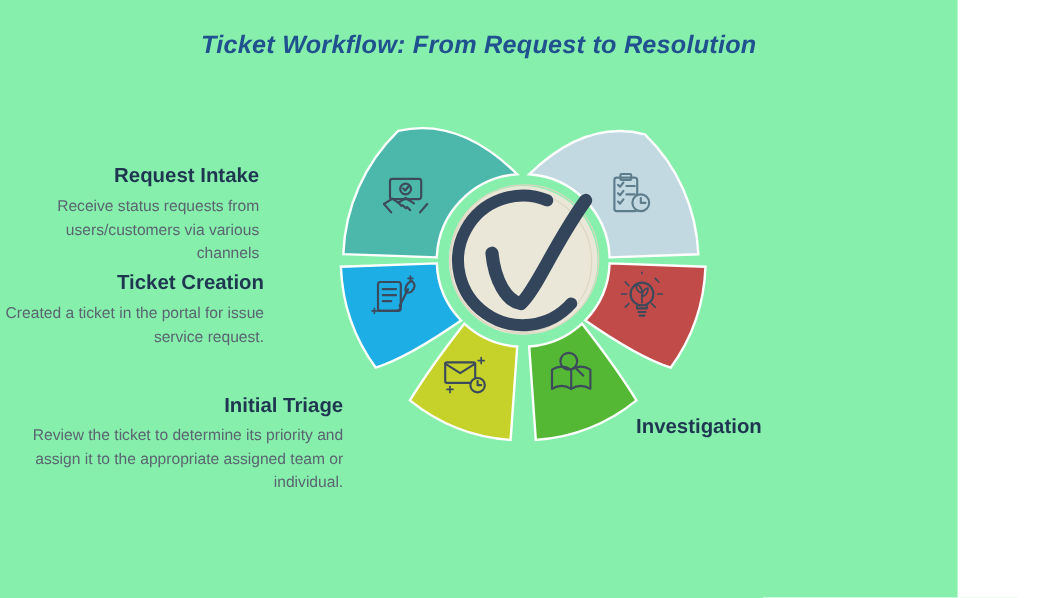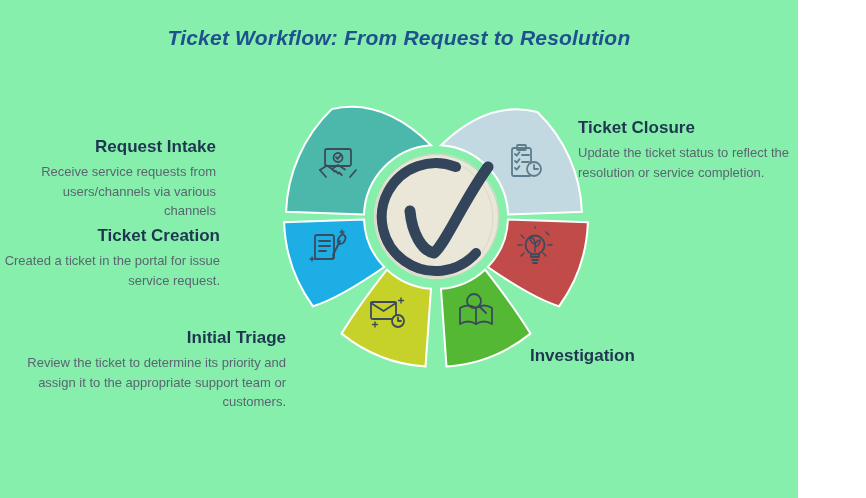--- a/index.html
+++ b/index.html
@@ -101,36 +101,32 @@
       <rect x="-8" y="-17" width="9" height="5" rx="1"></rect>
       <path d="M-10,-8 l1.7,1.7 2.8,-3.6 M-10,-1 l1.7,1.7 2.8,-3.6 M-10,6 l1.7,1.7 2.8,-3.6"></path>
       <path d="M-3,-7 h7 M-3,0 h7"></path>
       <circle cx="9" cy="7" r="7" fill="#C2D9E2"></circle>
       <path d="M9,3 v4 h4"></path>
     </g>
   </svg>
 
   <div class="step-text align-right pos-request">
     <h3>Request Intake</h3>
-    <p>Receive service requests from users/channels via various channels</p>
+    <p>Receive status requests from users/customers via various channels</p>
   </div>
 
   <div class="step-text align-right pos-creation">
     <h3>Ticket Creation</h3>
     <p>Created a ticket in the portal for issue service request.</p>
   </div>
 
   <div class="step-text align-right pos-triage">
     <h3>Initial Triage</h3>
-    <p>Review the ticket to determine its priority and assign it to the appropriate support team or customers.</p>
+    <p>Review the ticket to determine its priority and assign it to the appropriate assigned team or individual.</p>
   </div>
 
-  <div class="step-text align-left pos-closure">
-    <h3>Ticket Closure</h3>
-    <p>Update the ticket status to reflect the resolution or service completion.</p>
-  </div>
 
 
   <div class="step-text align-left pos-investigation">
     <h3>Investigation</h3>
   </div>
 
 </div>
 
 </body></html>

